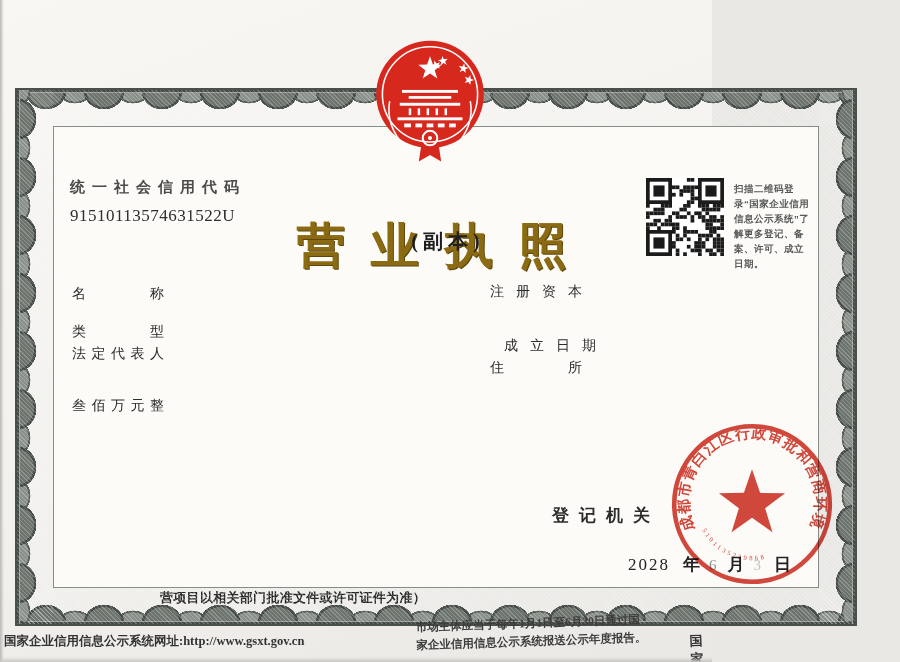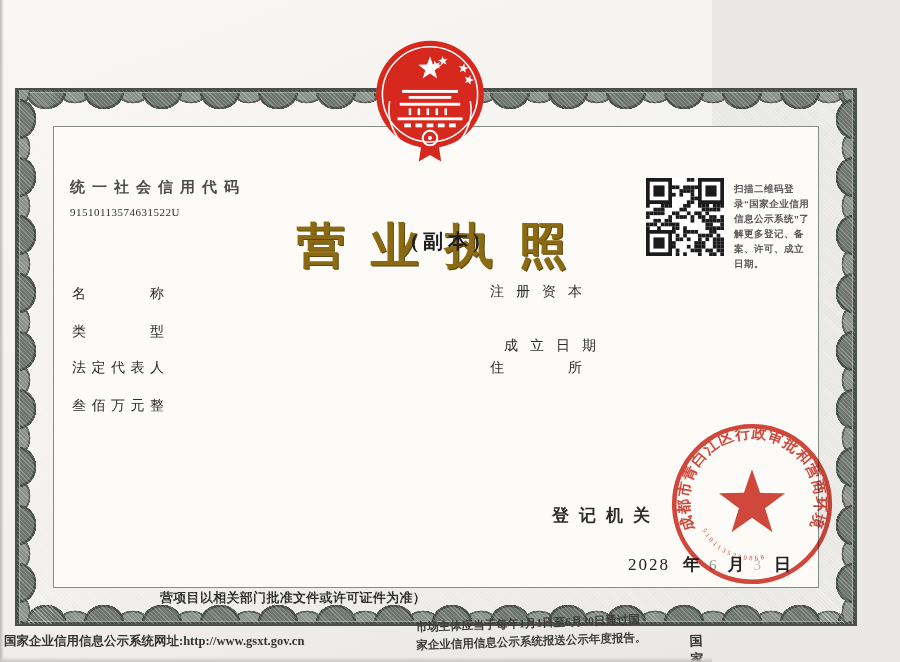--- a/index.html
+++ b/index.html
@@ -59,21 +59,21 @@
       radial-gradient(ellipse 23px 30px at 100% 50%,#8a908a 0 50%,#545b55 51% 58%,rgba(0,0,0,0) 59%);
     background-size:100% 100%,100% 100%,36px 58px,36px 58px;
     background-position:0 0,0 0,0 0,0 29px;
     background-repeat:no-repeat,no-repeat,repeat-y,repeat-y;}
 
   
   .abs{position:absolute;z-index:4;}
   .emblem{left:374px;top:36px;width:112px;height:128px;z-index:5;}
   .credit-label{left:70px;top:178px;font-size:15px;letter-spacing:7px;color:#4b4b4b;
        font-weight:600;font-family:"Liberation Sans","DejaVu Sans",sans-serif;}
-  .credit-code{left:70px;top:206px;font-size:11px;color:#2e2e2e;letter-spacing:.5px;}
+  .credit-code{left:70px;top:206px;font-size:17px;color:#2e2e2e;letter-spacing:.5px;}
   .license-title{left:260px;top:166px;width:344px;text-align:center;
        font-size:48px;font-weight:700;color:var(--title-gold);
        letter-spacing:26px;padding-left:26px;
        text-shadow:1px 1px 0 #5f470c, -0.5px -0.5px 0 #a8872e;margin-top:48px;}
   .license-subtitle{left:316px;top:228px;width:264px;text-align:center;
        font-size:20px;letter-spacing:5px;color:#1e1e1e;font-weight:600;}
   .qr-box{left:646px;top:178px;width:78px;height:78px;background:#fff;}
   .qr-caption{left:734px;top:181px;width:78px;font-size:9.5px;line-height:1.58;
        color:#585858;font-weight:600;letter-spacing:.5px;
        font-family:"Liberation Sans","DejaVu Sans",sans-serif;}
@@ -320,21 +320,21 @@
   <div class="row" style="left:72px;top:284px;">
     <span class="flabel">名称</span>
   </div>
   <div class="fvalue" style="left:160px;top:287px;width:330px;">成都蜀诺机械制造有限公司</div>
 
   <div class="row" style="left:72px;top:322px;">
     <span class="flabel">类型</span>
   </div>
   <div class="fvalue" style="left:160px;top:325px;width:330px;">有限责任公司(自然人投资或控股)</div>
 
-  <div class="row" style="left:72px;top:358px;">
+  <div class="row" style="left:72px;top:344px;">
     <span class="flabel">法定代表人</span>
   </div>
   <div class="fvalue" style="left:160px;top:363px;width:330px;">陈鹏</div>
 
   <div class="row" style="left:72px;top:396px;">
     <span class="flabel">叁佰万元整</span>
   </div>
   <div class="fvalue scope-value" style="left:160px;top:398px;width:326px;">一般项目：机械电气设备制造；通用设备制造（不含特种设备制造）；金属结构制造；环境保护专用设备制造；电子元器件与机电组件设备制造；气压动力机械及元件制造；电气设备销售；机械设备销售；金属结构销售；环境保护专用设备销售；电子元器件与机电组件设备销售；气压动力机械及元件销售；特种设备销售。（除依法须经批准的项目外，凭营业执照依法自主开展经营活动）许可项目：特种设备制造。（依法须经批准的项目，经相关部门批准后方可开展经营活动，具体经营项目以相关部门批准文件或许可证件为准）</div>
 
   <div class="row" style="left:490px;top:282px;">

